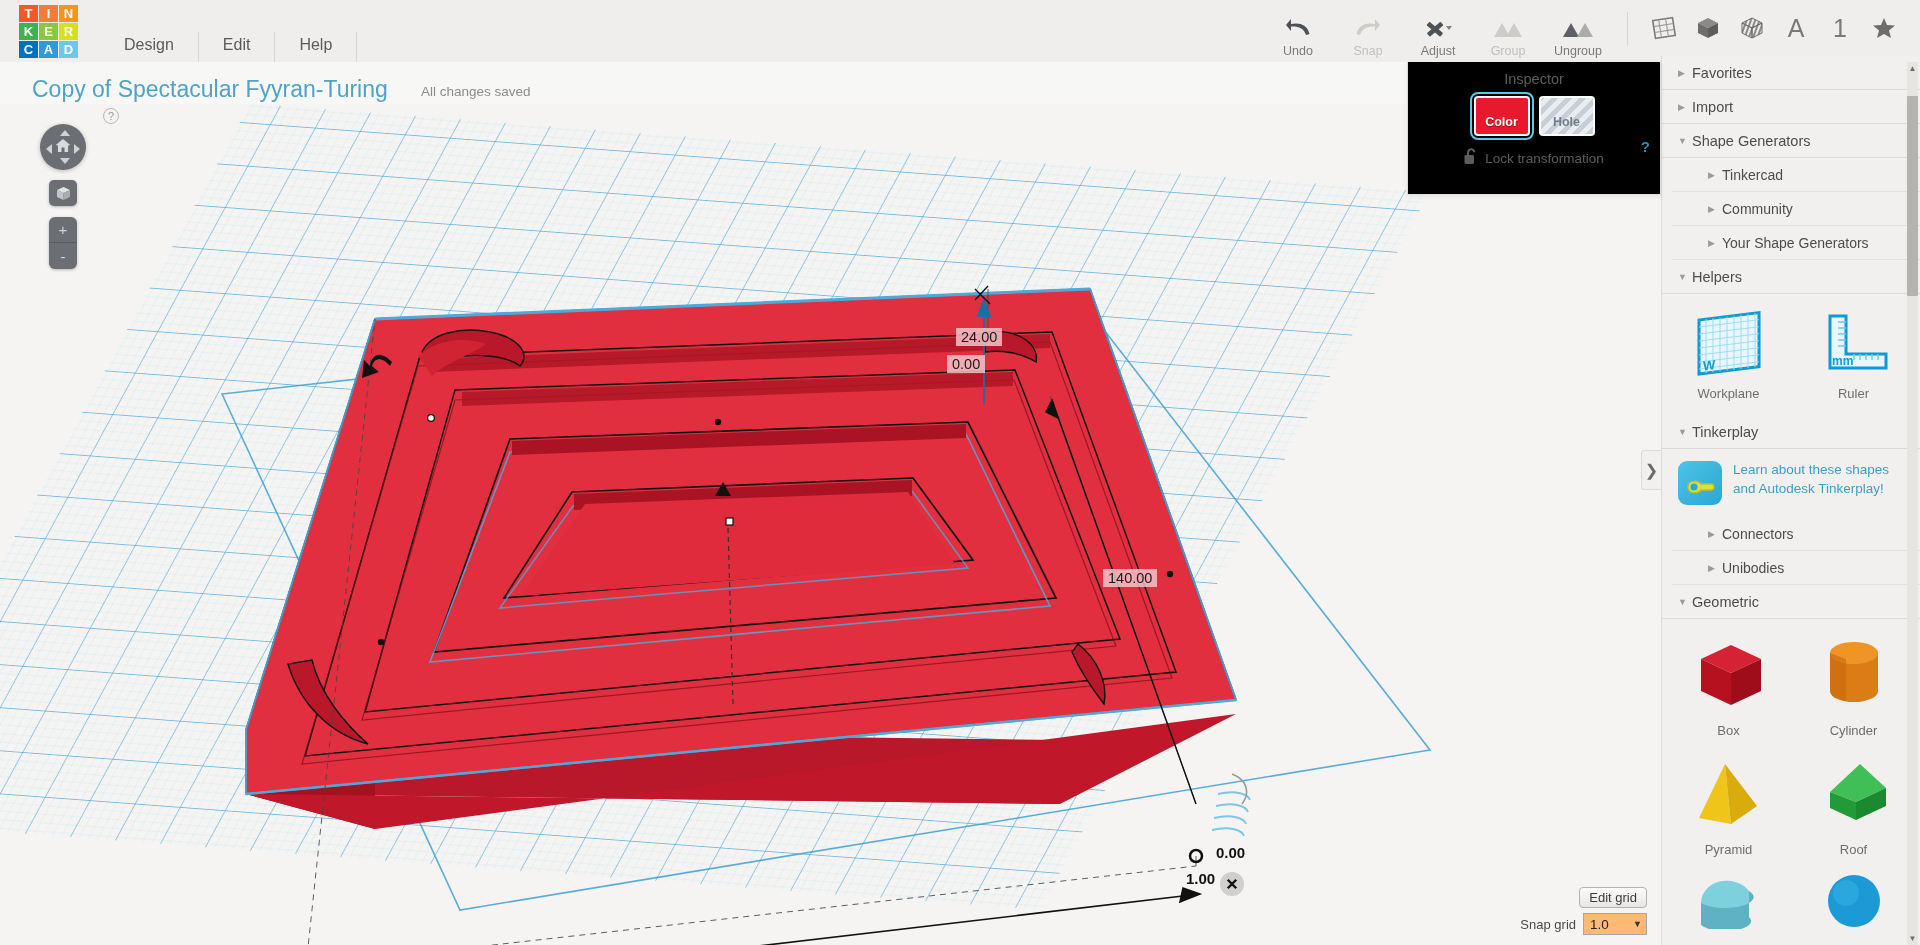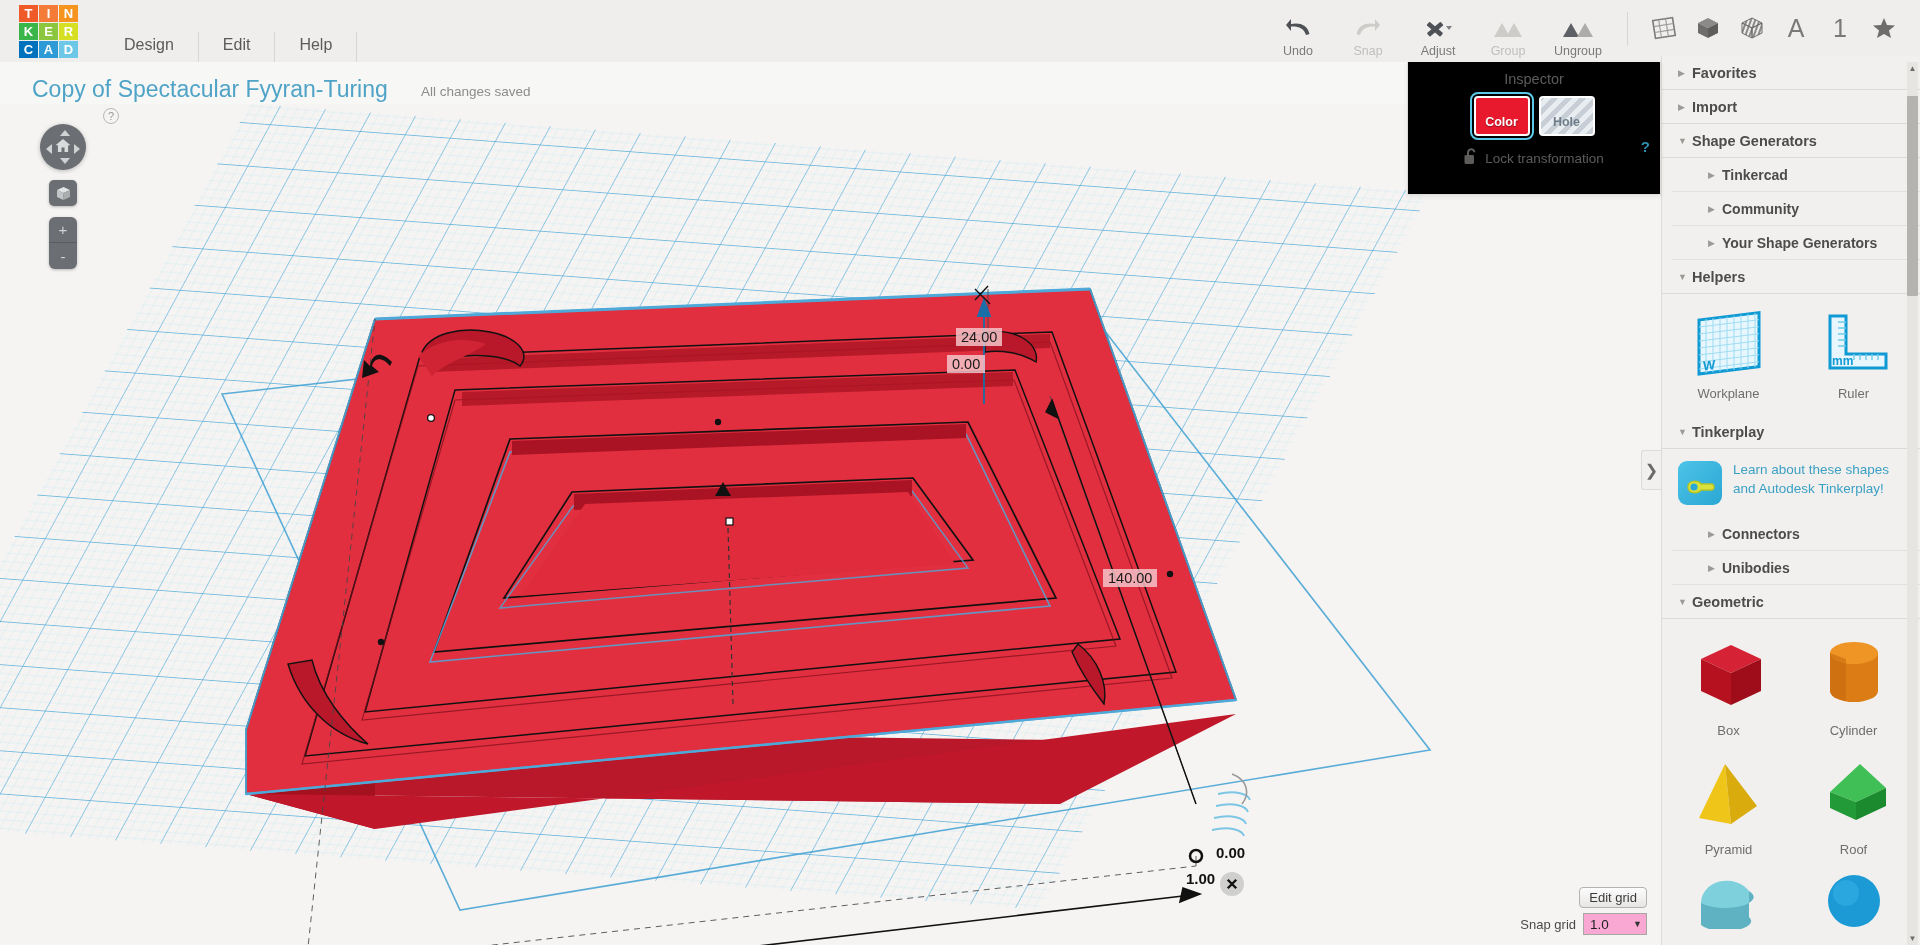--- a/index.html
+++ b/index.html
@@ -138,21 +138,21 @@
   .gridctl { position:absolute; right: 14px; bottom: 10px; text-align:right; }
   .editgrid {
     display:inline-block; font-size: 13px; color:#3b3b3b;
     background: linear-gradient(#fdfdfd,#e6e5e3);
     border: 1px solid #b4b2af; border-radius: 4px;
     padding: 2px 9px; cursor:pointer; margin-bottom: 5px;
   }
   .snaprow { display:flex; align-items:center; justify-content:flex-end; gap:7px; }
   .snaplabel { font-size: 13px; color:#4a4a4a; }
   .snapsel {
-    width: 64px; height: 22px; background:#f9a8d4;
+    width: 64px; height: 22px; background:#fdba74;
     border:1px solid #a9a7a4; font-size:13.5px; color:#222;
     display:flex; align-items:center; justify-content:space-between;
     padding: 0 4px 0 6px; cursor:pointer;
   }
   .snapsel .car { font-size: 9px; color:#333; }
 
   
   .inspector {
     position:absolute; top: 62px; right: 259px;
     width: 254px; height: 133px; background: #000000;
@@ -195,21 +195,21 @@
     overflow: hidden;
   }
   .sb-row {
     display:flex; align-items:center; height: 34px;
     border-bottom: 1px solid #dcdad7;
     padding-left: 16px; cursor: pointer;
   }
   .sb-row.sub { padding-left: 36px; border-bottom: 1px solid #e2e0dd; margin-left: 10px;}
   .sb-tri { width: 14px; color:#9b9a97; font-size: 9px; }
   .sb-tri.open { color:#9b9a97; }
-  .sb-label { font-size: 14.5px; color:#4d4c4a; font-weight: 700; text-align: center; }
+  .sb-label { font-size: 14.5px; color:#4d4c4a; font-weight: 400; text-align: center; }
   .sb-row.sub .sb-label { font-size: 14px; }
 
   .sb-grid {
     display:grid; grid-template-columns: 1fr 1fr;
     padding: 10px 4px 4px 4px;
   }
   .sb-cell { display:flex; flex-direction:column; align-items:center; padding: 6px 0 10px 0; cursor:pointer;}
   .sb-cell .nm { font-size: 13px; color:#6f6e6c; margin-top: 6px; }
 
   .tp-promo { display:flex; align-items:flex-start; gap: 11px; padding: 12px 10px 12px 16px; }

